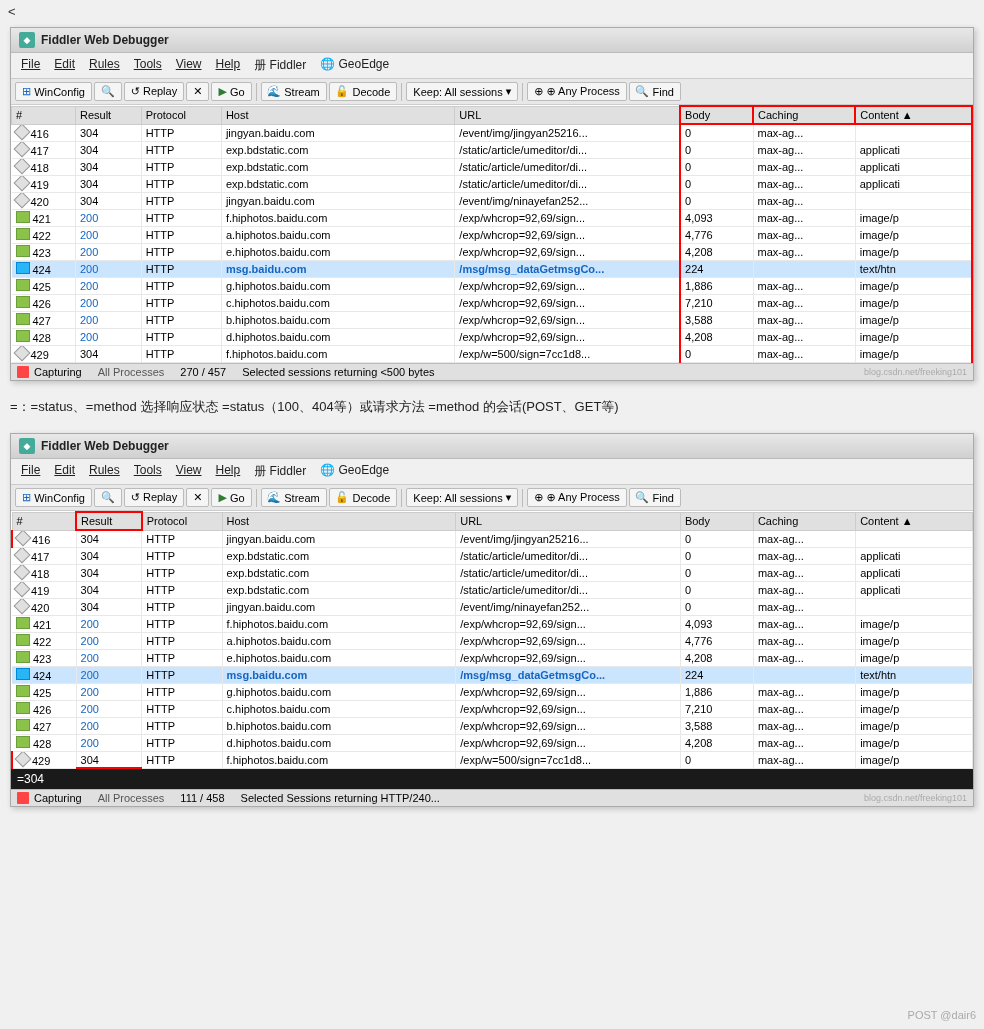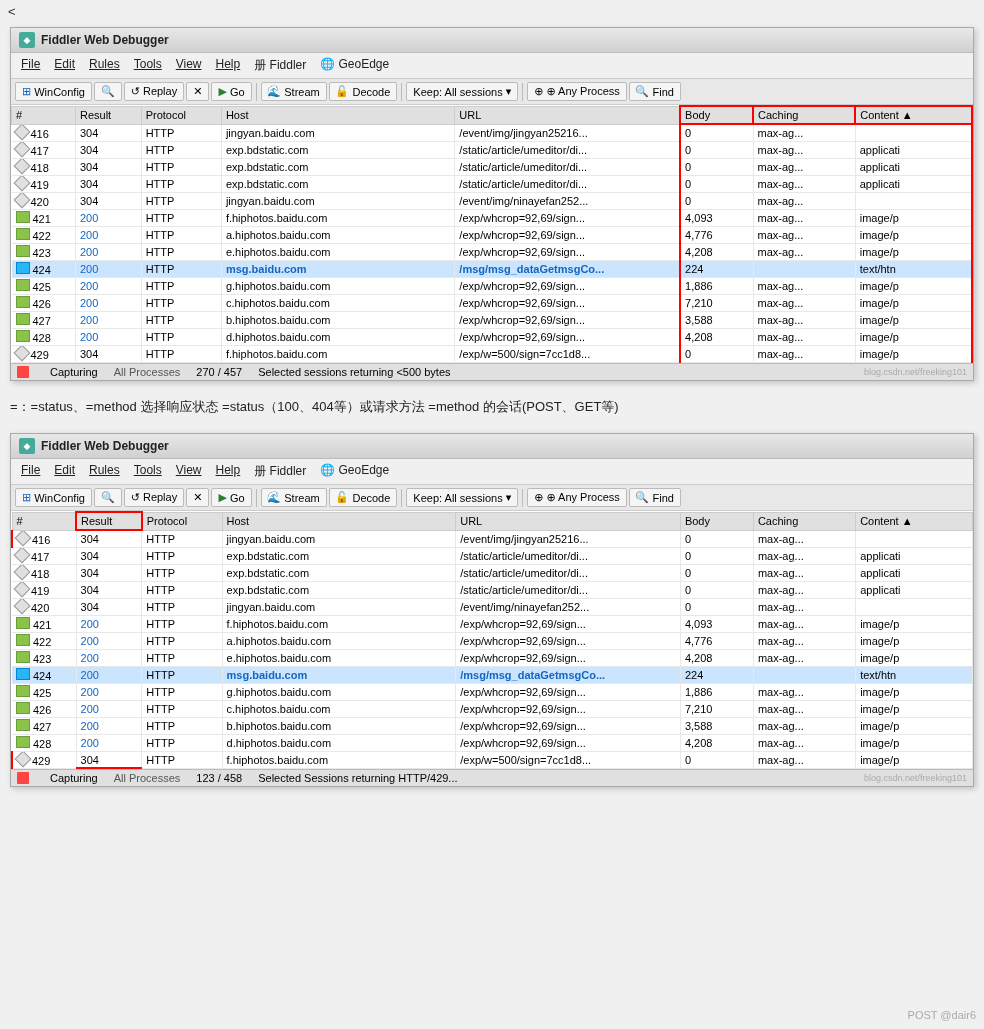--- a/index.html
+++ b/index.html
@@ -152,21 +152,21 @@
       display: flex;
       gap: 16px;
       font-size: 11px;
       border-top: 1px solid #bbb;
       align-items: center;
     }
 
     .status-capturing {
       display: flex;
       align-items: center;
-      gap: 21px;
+      gap: 5px;
     }
 
     .capture-icon {
       width: 12px; height: 12px;
       background: #f44;
       border-radius: 1px;
       display: inline-block;
     }
 
     .watermark {
@@ -656,26 +656,29 @@
               <td>/exp/w=500/sign=7cc1d8...</td>
               <td>0</td>
               <td>max-ag...</td>
               <td>image/p</td>
             </tr>
           </tbody>
       </table>
     </div>
   </div>
 
+  <div class="filter-bar">
+    <input class="filter-input" value="=304" style="">
+  </div>
 
   <div class="status-bar">
     <div class="status-capturing">
       <span class="capture-icon"></span>
       <span>Capturing</span>
     </div>
     <span style="color:#555;">All Processes</span>
-    <span>123 / 458</span>
-    <span>Selected Sessions returning HTTP/429...</span>
+    <span>111 / 458</span>
+    <span>Selected Sessions returning HTTP/240...</span>
     <span style="margin-left:auto; color:#aaa; font-size:9px;">blog.csdn.net/freeking101</span>
   </div>
 </div>
 
 <div class="csdn-watermark">POST @dair6</div>
 
 </body></html>

